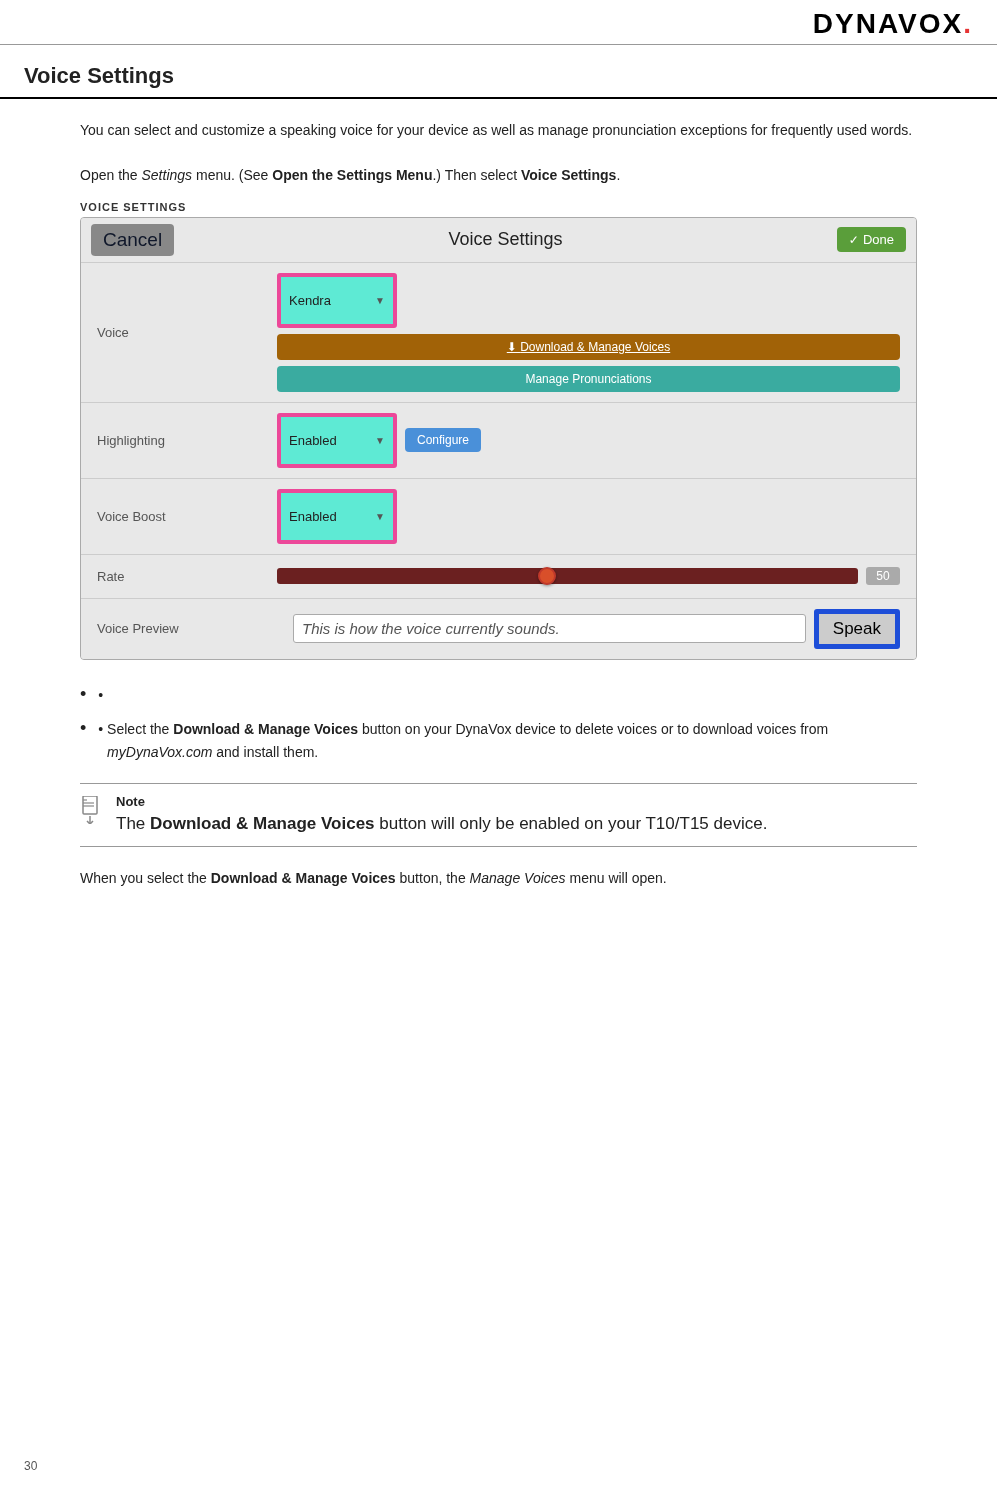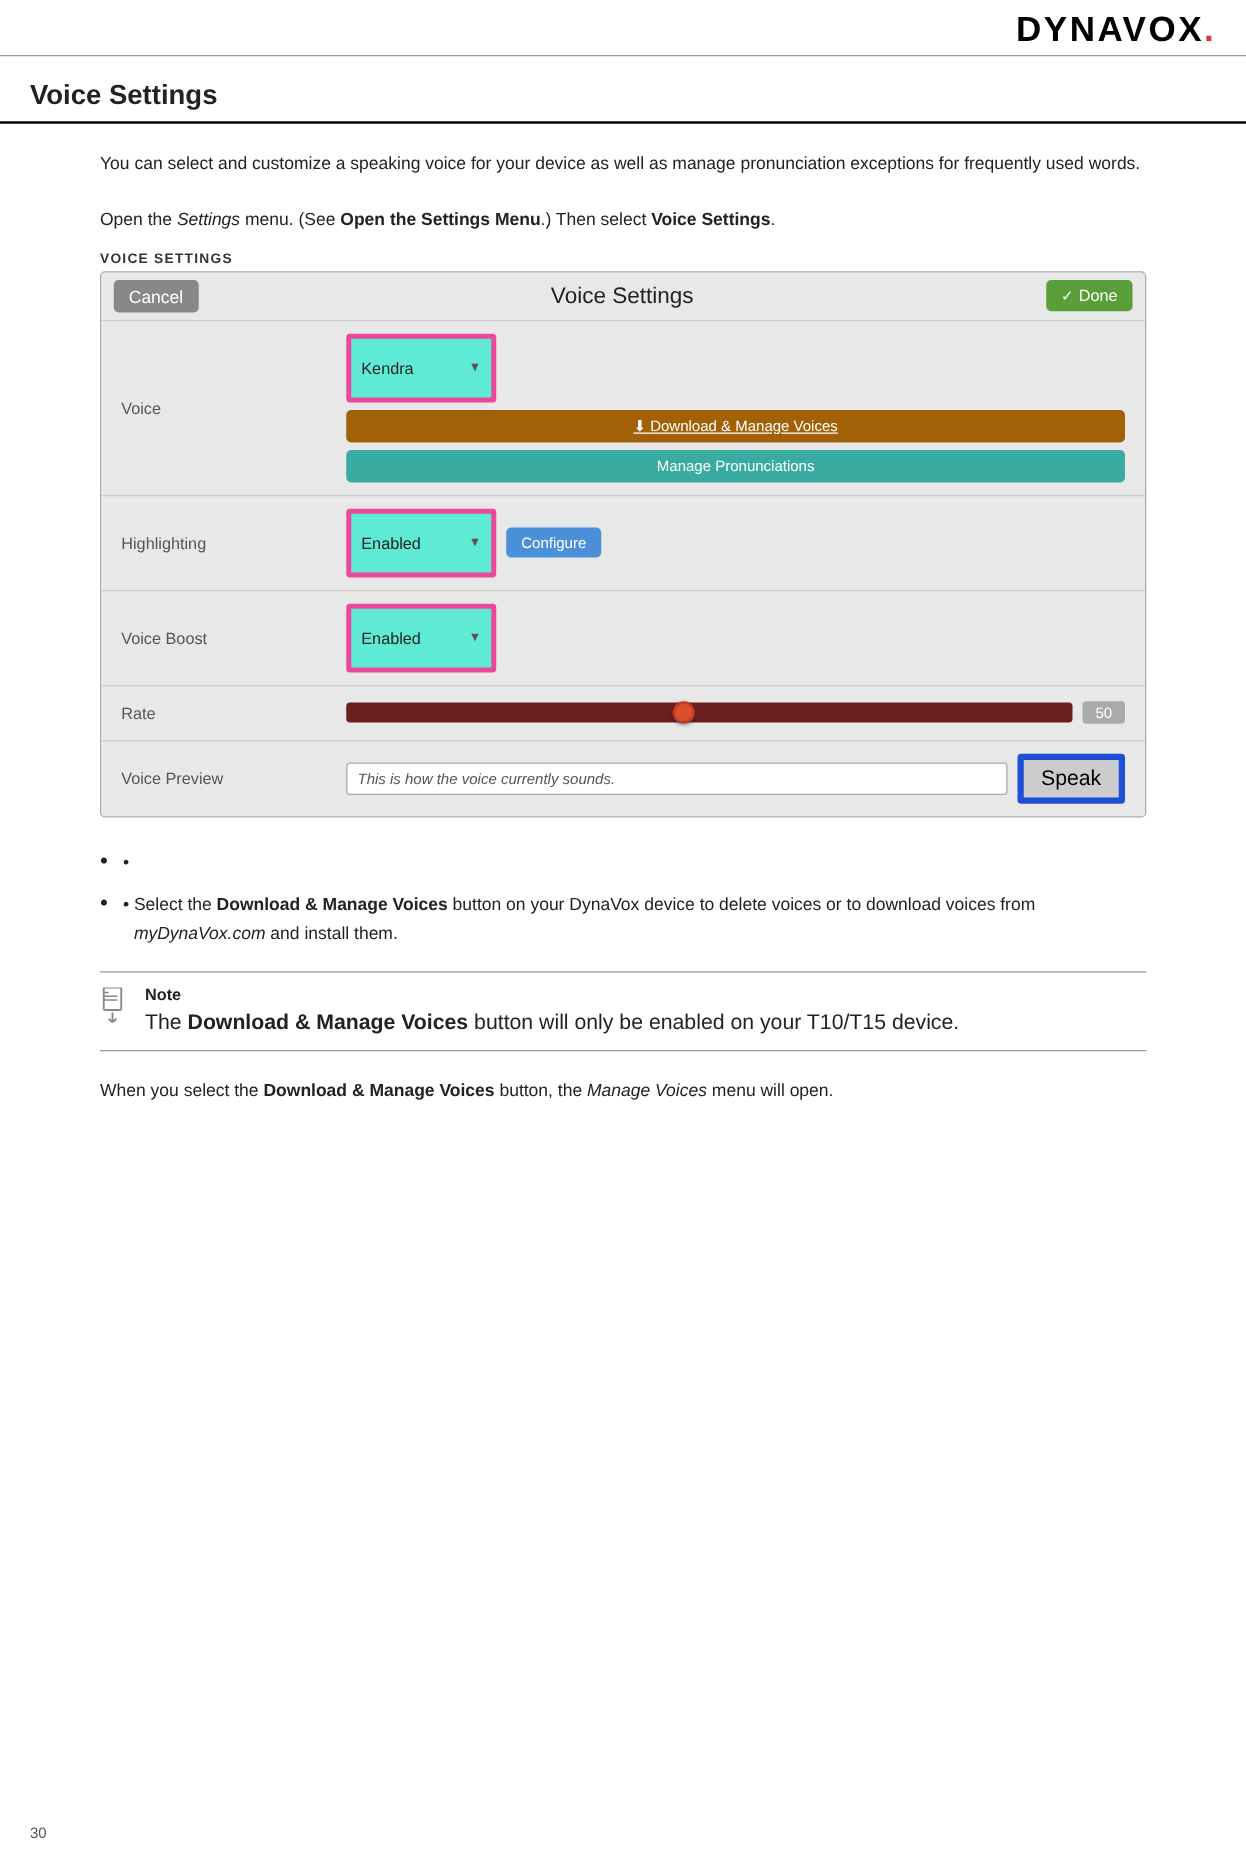--- a/index.html
+++ b/index.html
@@ -84,25 +84,25 @@
     
     .device-titlebar {
       display: flex;
       align-items: center;
       background: #e8e8e8;
       border-bottom: 1px solid #ccc;
       padding: 6px 10px;
     }
     .device-cancel-btn {
       background: #888;
-      color: #ffffff;
+      color: #0f172a;
       border: none;
       border-radius: 4px;
       padding: 5px 12px;
-      font-size: 14px;
+      font-size: 19px;
       cursor: pointer;
     }
     .device-title-center {
       flex: 1;
       text-align: center;
       font-size: 18px;
       font-weight: normal;
       color: #222;
     }
     .device-done-btn {
@@ -129,20 +129,21 @@
     }
     .device-row {
       display: flex;
       align-items: center;
       padding: 10px 16px;
       border-bottom: 1px solid #ccc;
       min-height: 44px;
     }
     .device-row:last-child {
       border-bottom: none;
+      gap: 16px;
     }
     .row-label {
       width: 180px;
       font-size: 13px;
       color: #555;
       flex-shrink: 0;
     }
     .row-content {
       flex: 1;
       display: flex;
@@ -233,21 +234,21 @@
       text-align: center;
     }
 
     
     .voice-preview-input {
       flex: 1;
       background: #fff;
       border: 1px solid #aaa;
       border-radius: 3px;
       padding: 5px 8px;
-      font-size: 12px;
+      font-size: 15px;
       color: #555;
       font-style: italic;
     }
     .speak-btn {
       background: #ccc;
       border: 5px solid #1d4ed8;
       border-radius: 3px;
       padding: 5px 14px;
       font-size: 17px;
       cursor: pointer;

